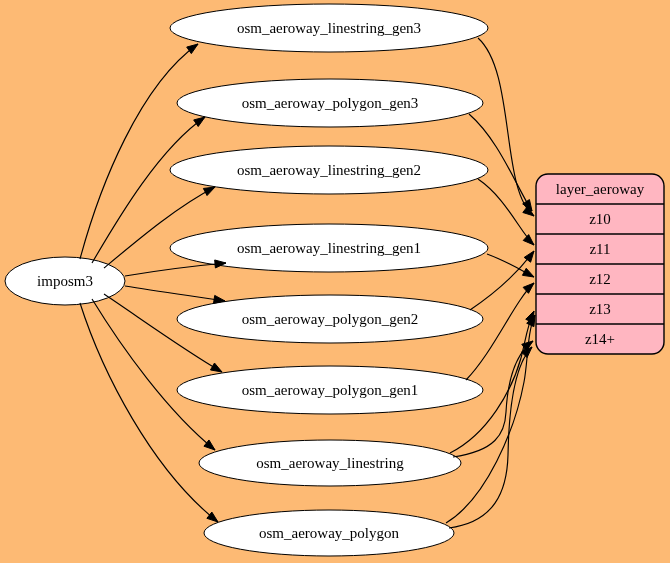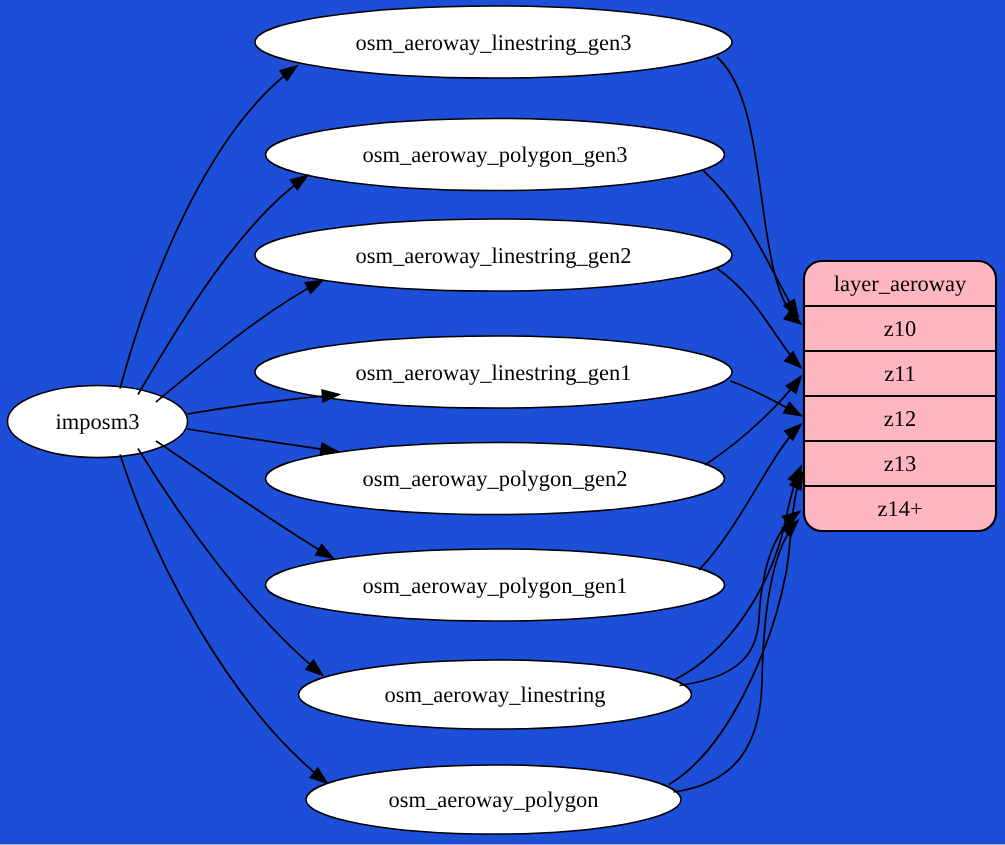--- a/index.html
+++ b/index.html
@@ -4,21 +4,21 @@
 <style>
   html, body {
     margin: 0;
     padding: 0;
     background: #ffffff;
   }
   .canvas-wrap {
     width: 670px;
     height: 563px;
     position: relative;
-    background: #1d4ed8;
+    background: #fdba74;
   }
   svg text {
     font-family: "Liberation Serif", "DejaVu Serif", serif;
     fill: #000000;
   }
   .node-label { font-size: 15px; }
   .row-label  { font-size: 15px; }
 </style>
 </head>
 <body>

